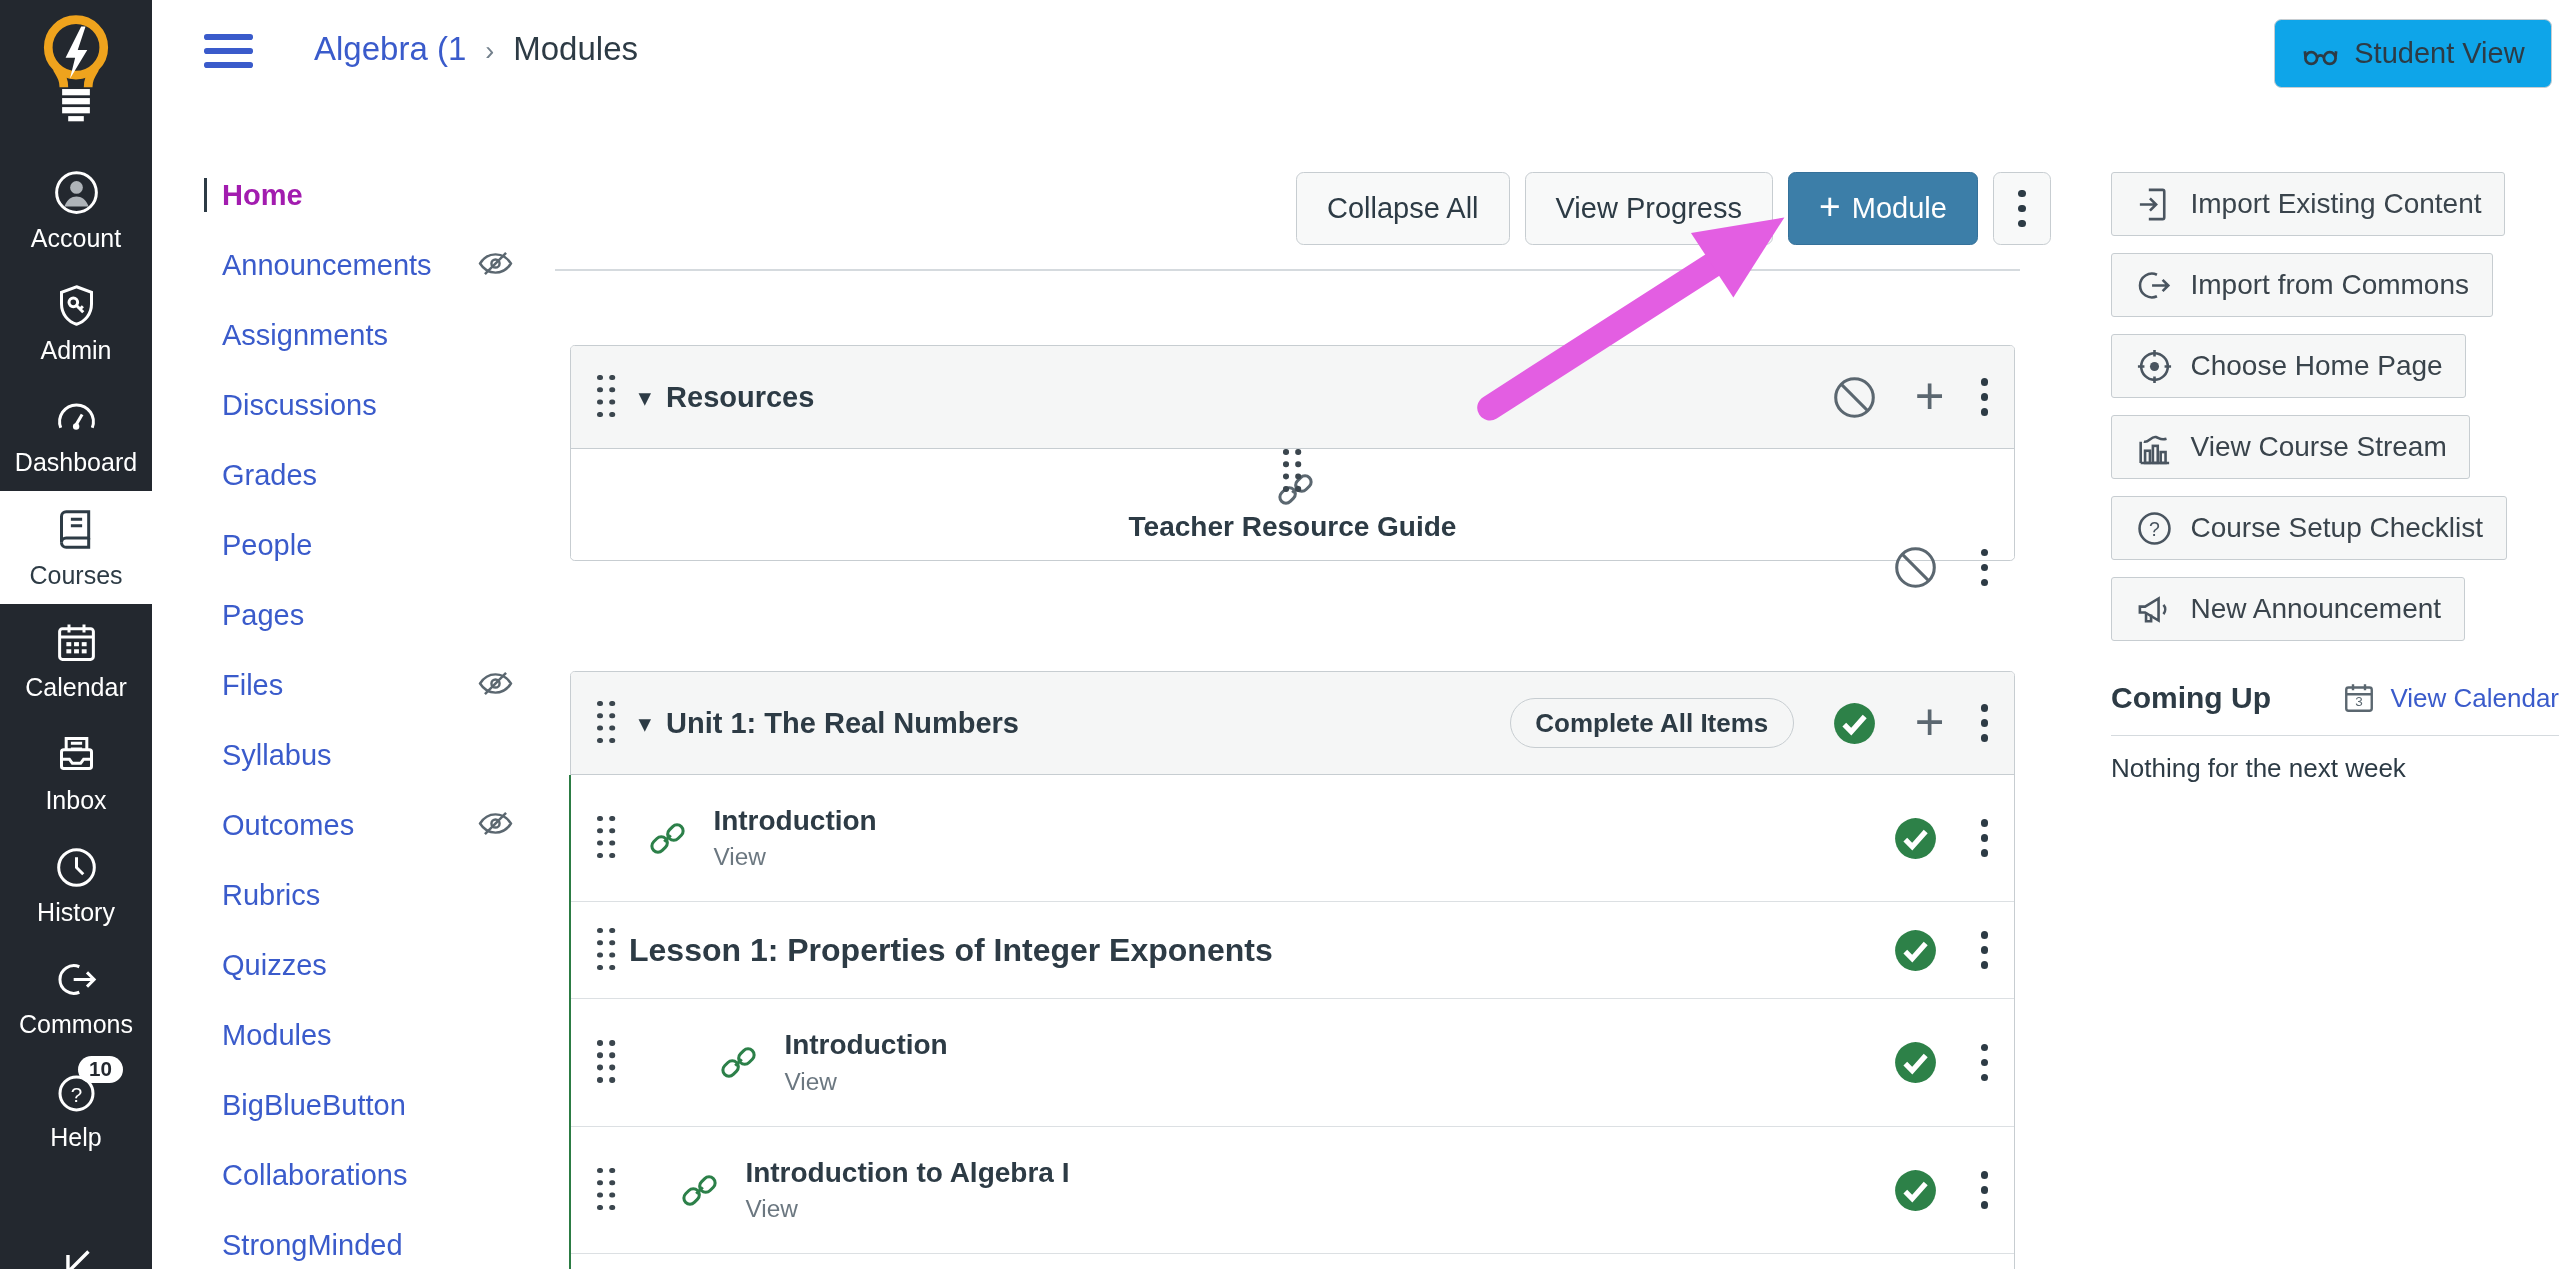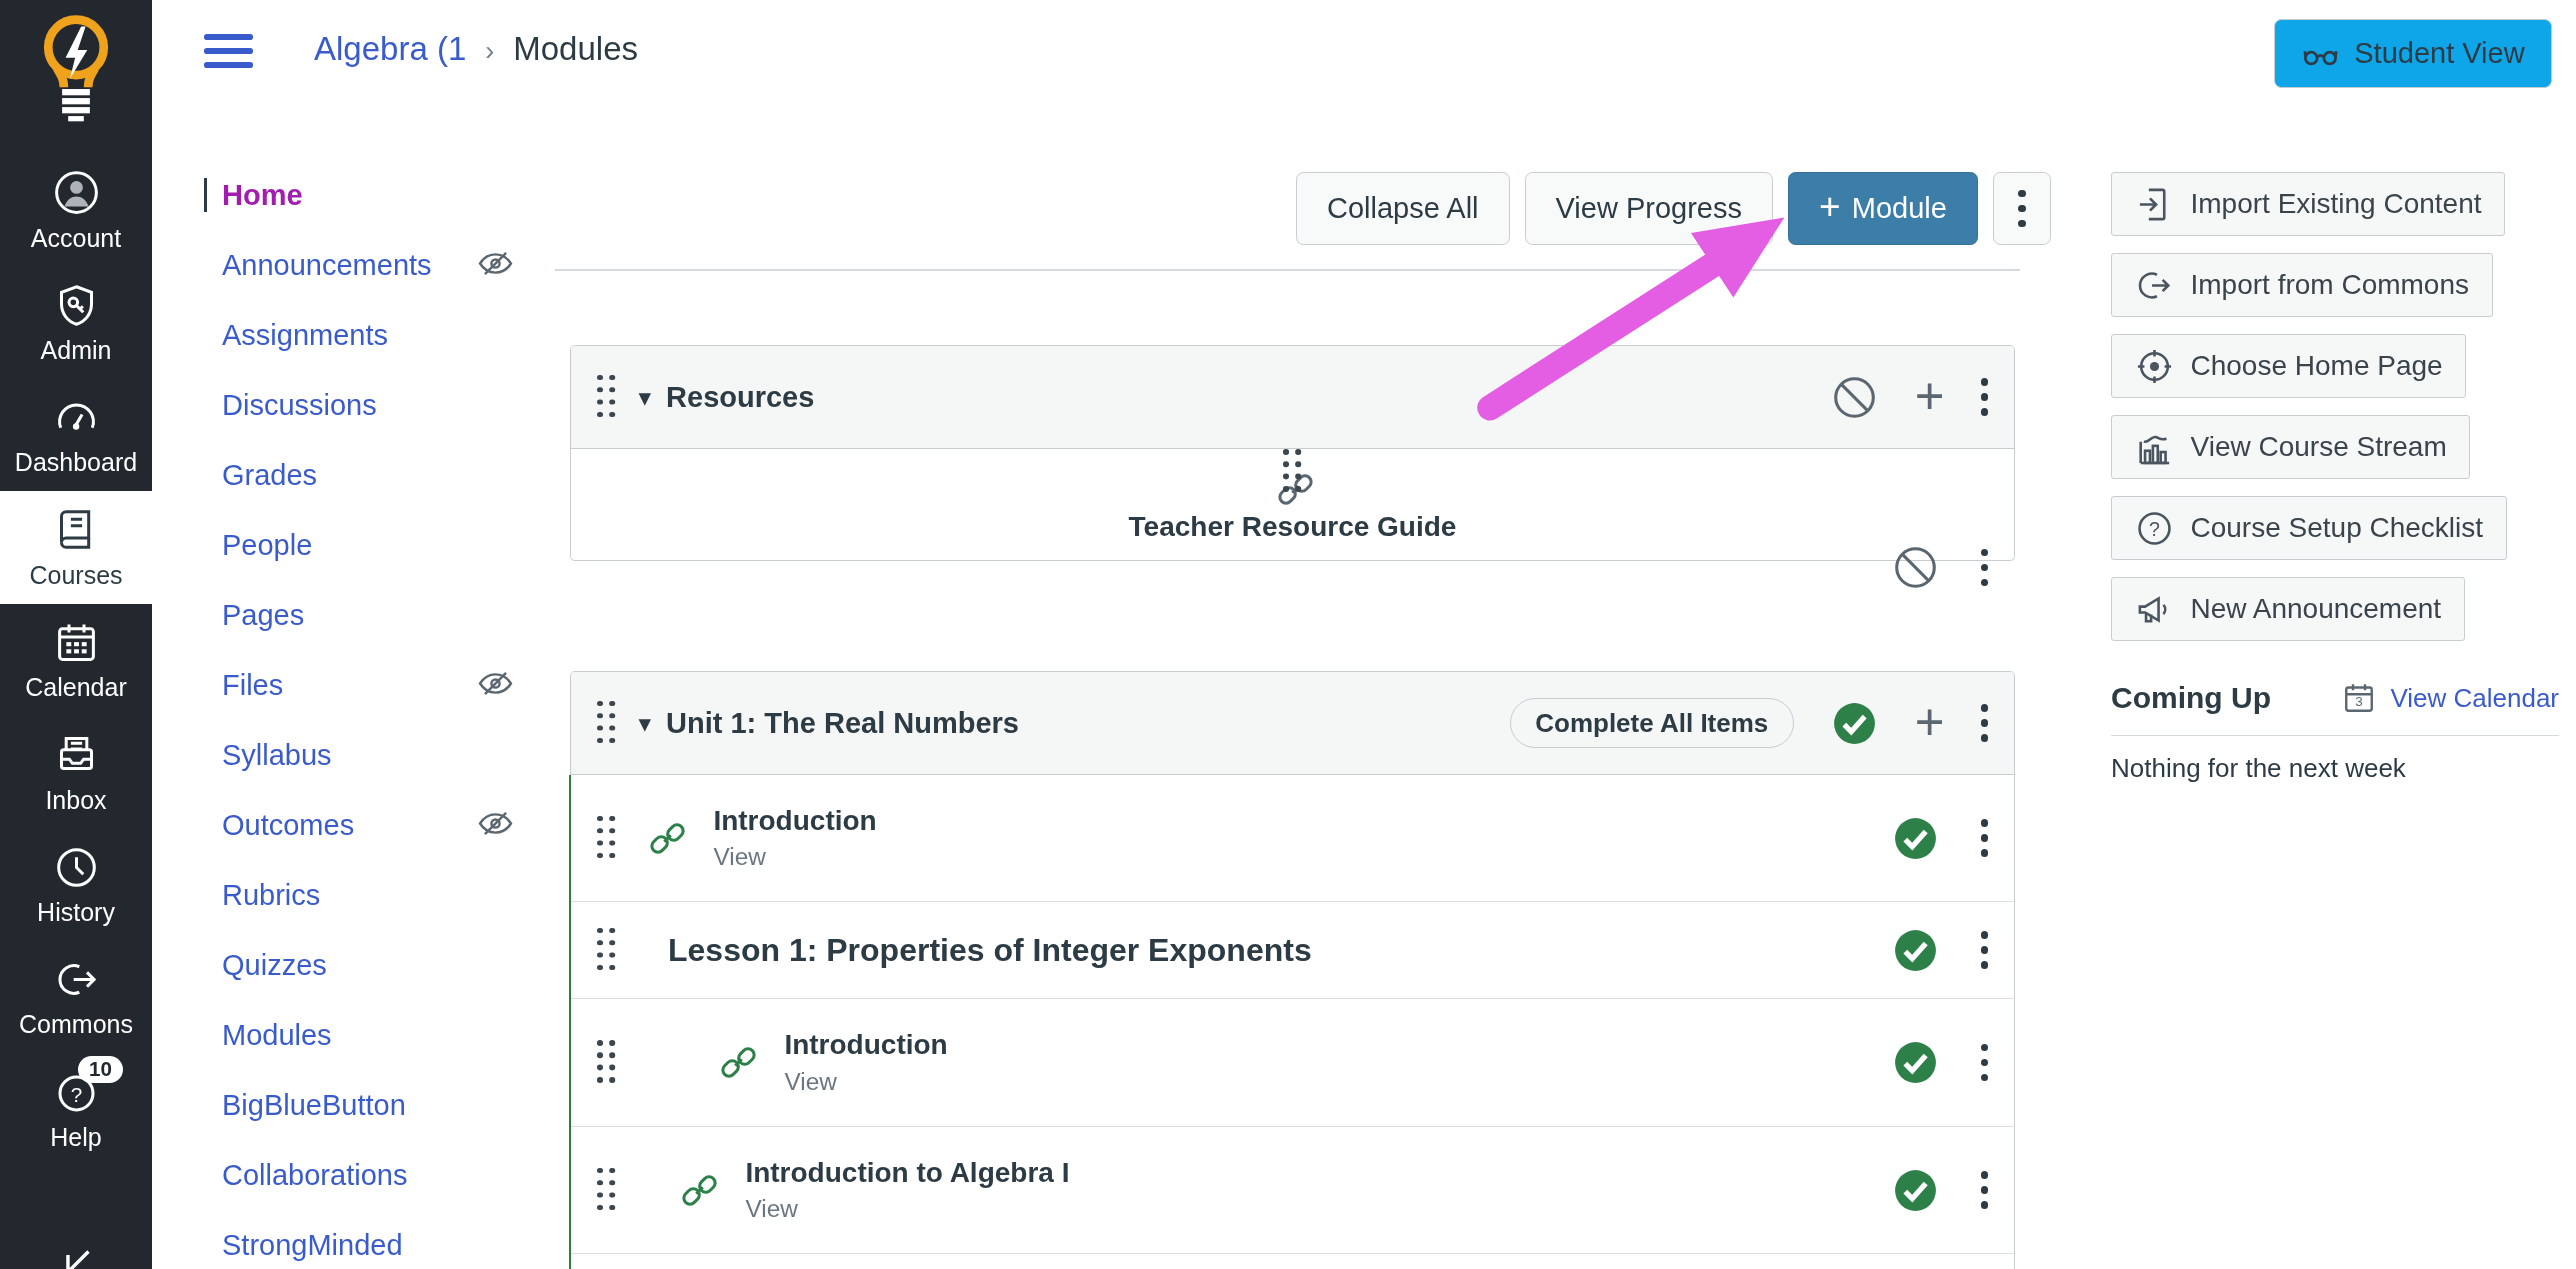--- a/index.html
+++ b/index.html
@@ -403,21 +403,21 @@
       <span class="check-circle">
         <svg viewBox="0 0 24 24">
             <circle cx="12" cy="12" r="10" fill="#2D8148"></circle>
             <path d="M7 12.6 10.4 16 17 8.6" stroke="#ffffff" stroke-width="2.6" fill="none"></path>
           </svg>
       </span>
       <span class="kebab"></span>
     </span>
   </div>
 
-  <div class="module-item" style="height:97px;gap:39px;">
+  <div class="module-item" style="height:97px;">
     <span class="drag-handle">
         <i></i>
       </span>
     <span class="subheader-title">Lesson 1: Properties of Integer Exponents</span>
     <span class="item-right">
       <span class="check-circle">
         <svg viewBox="0 0 24 24">
             <circle cx="12" cy="12" r="10" fill="#2D8148"></circle>
             <path d="M7 12.6 10.4 16 17 8.6" stroke="#ffffff" stroke-width="2.6" fill="none"></path>
           </svg>

